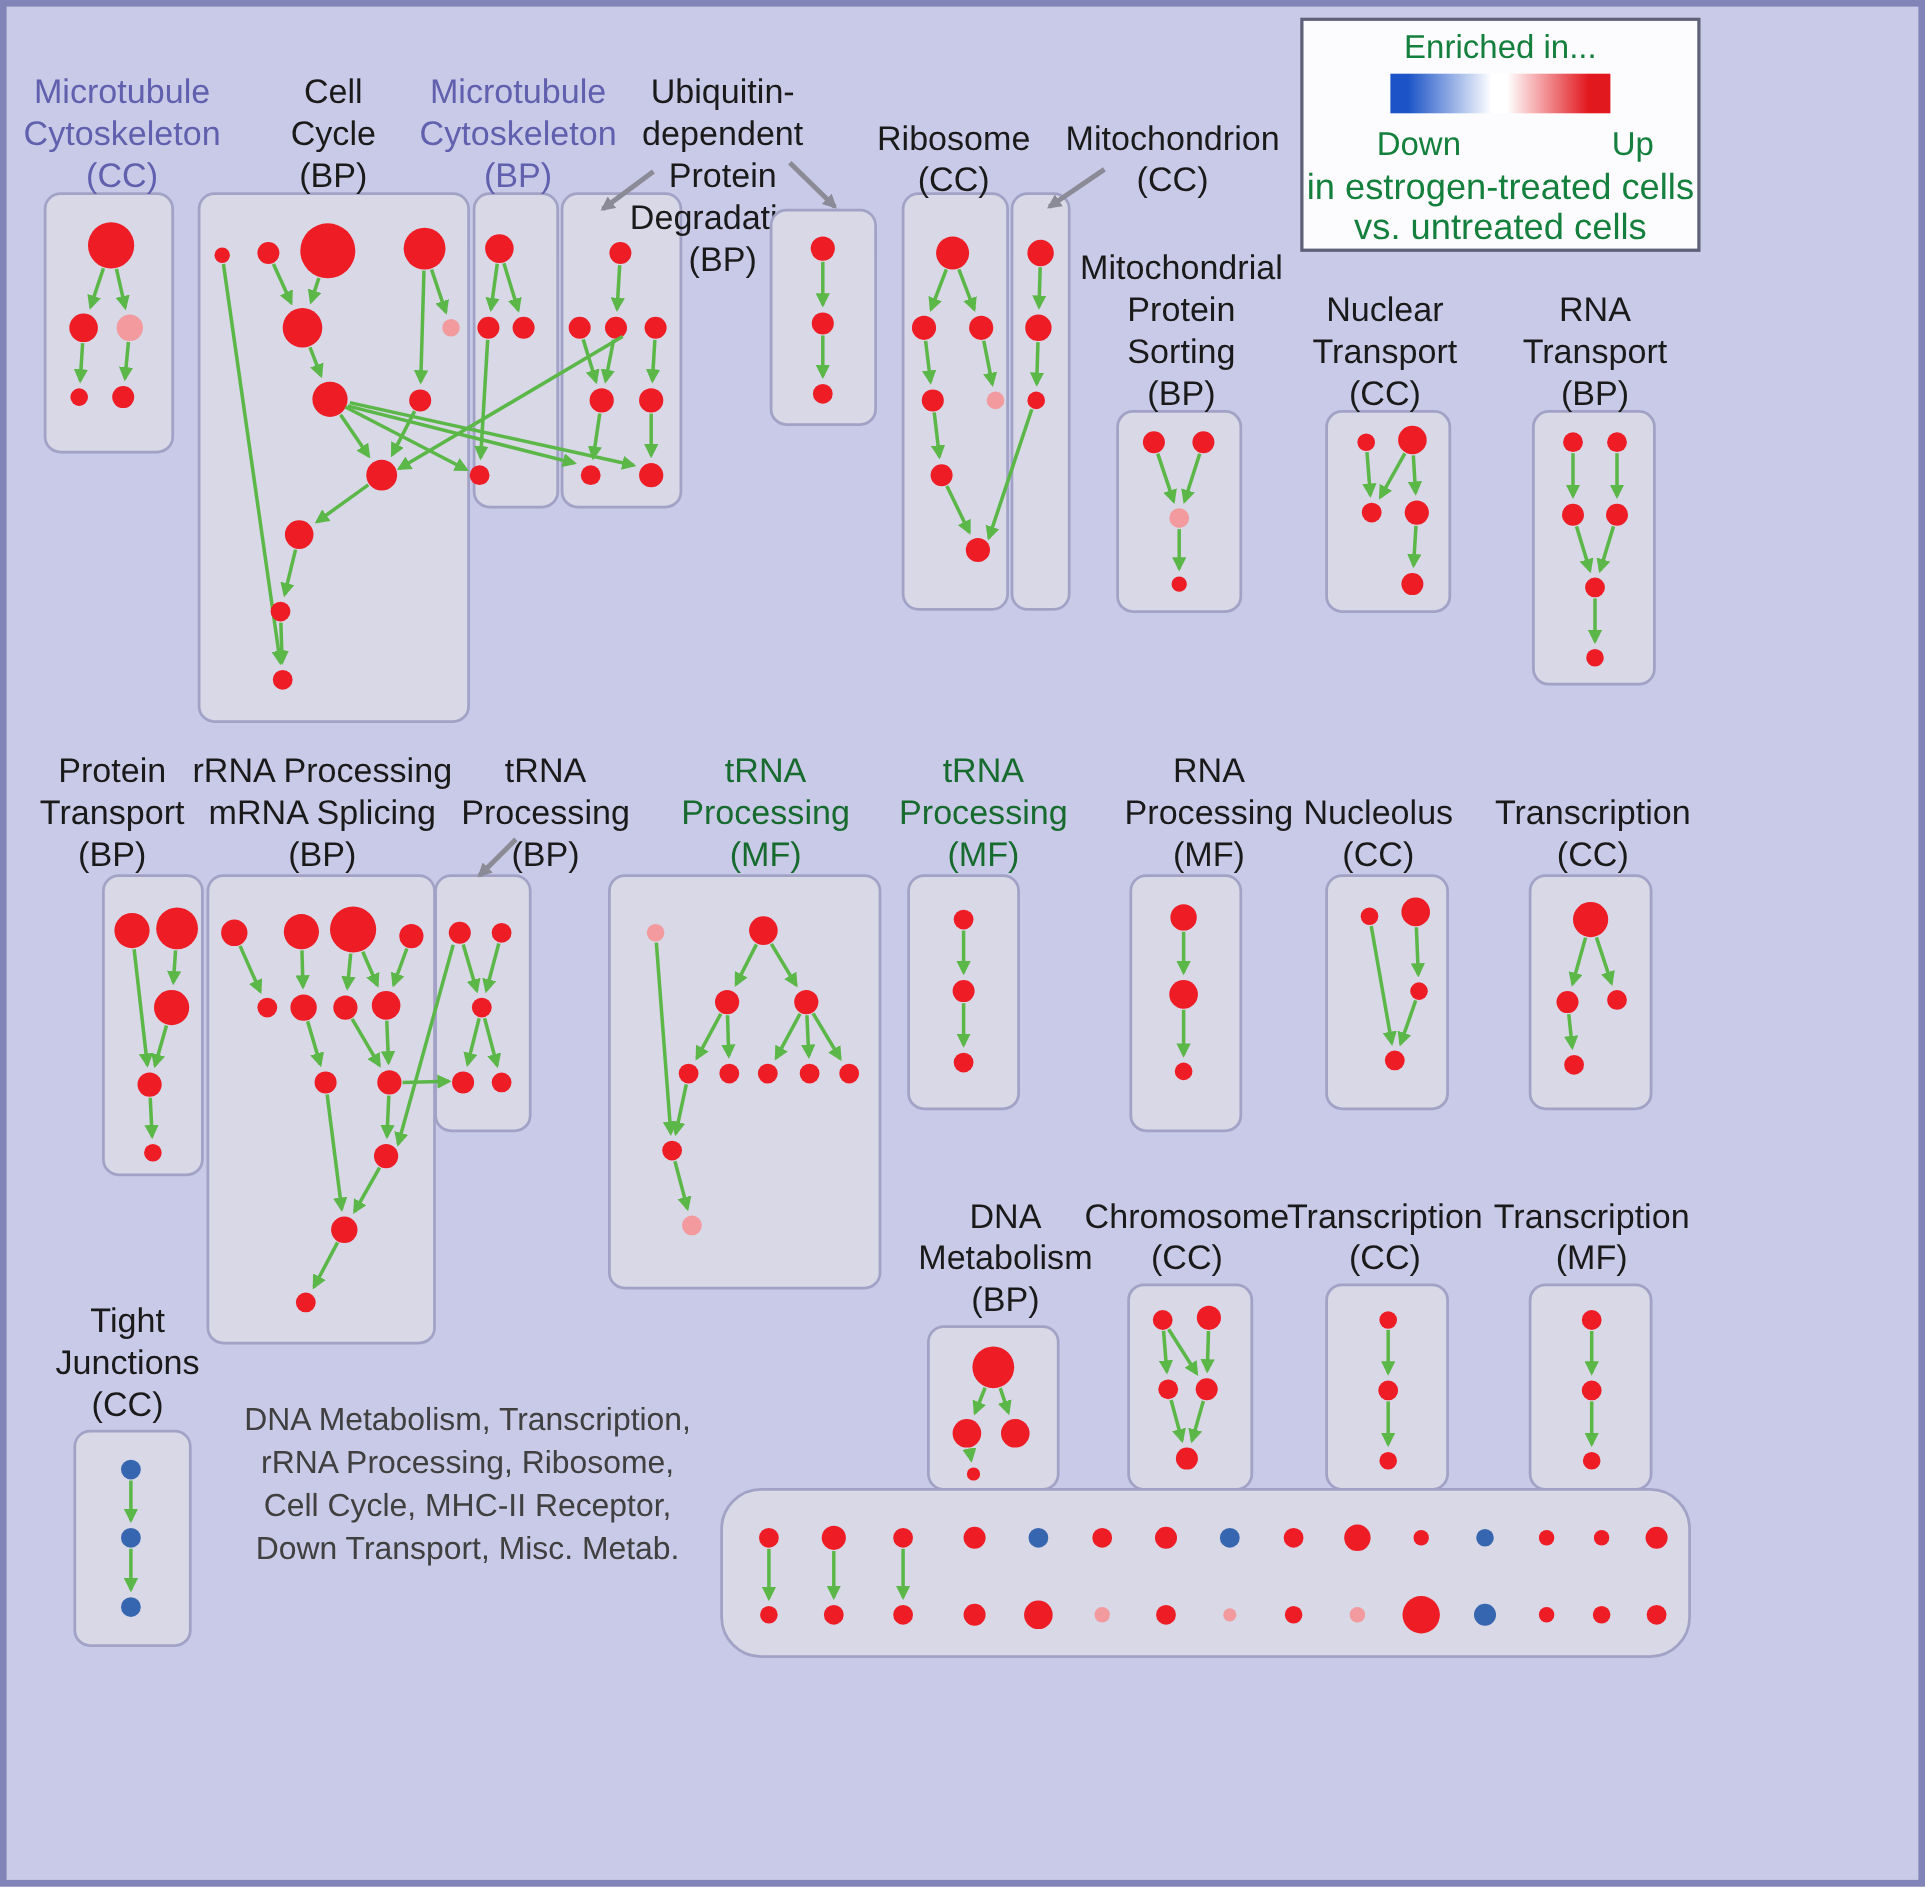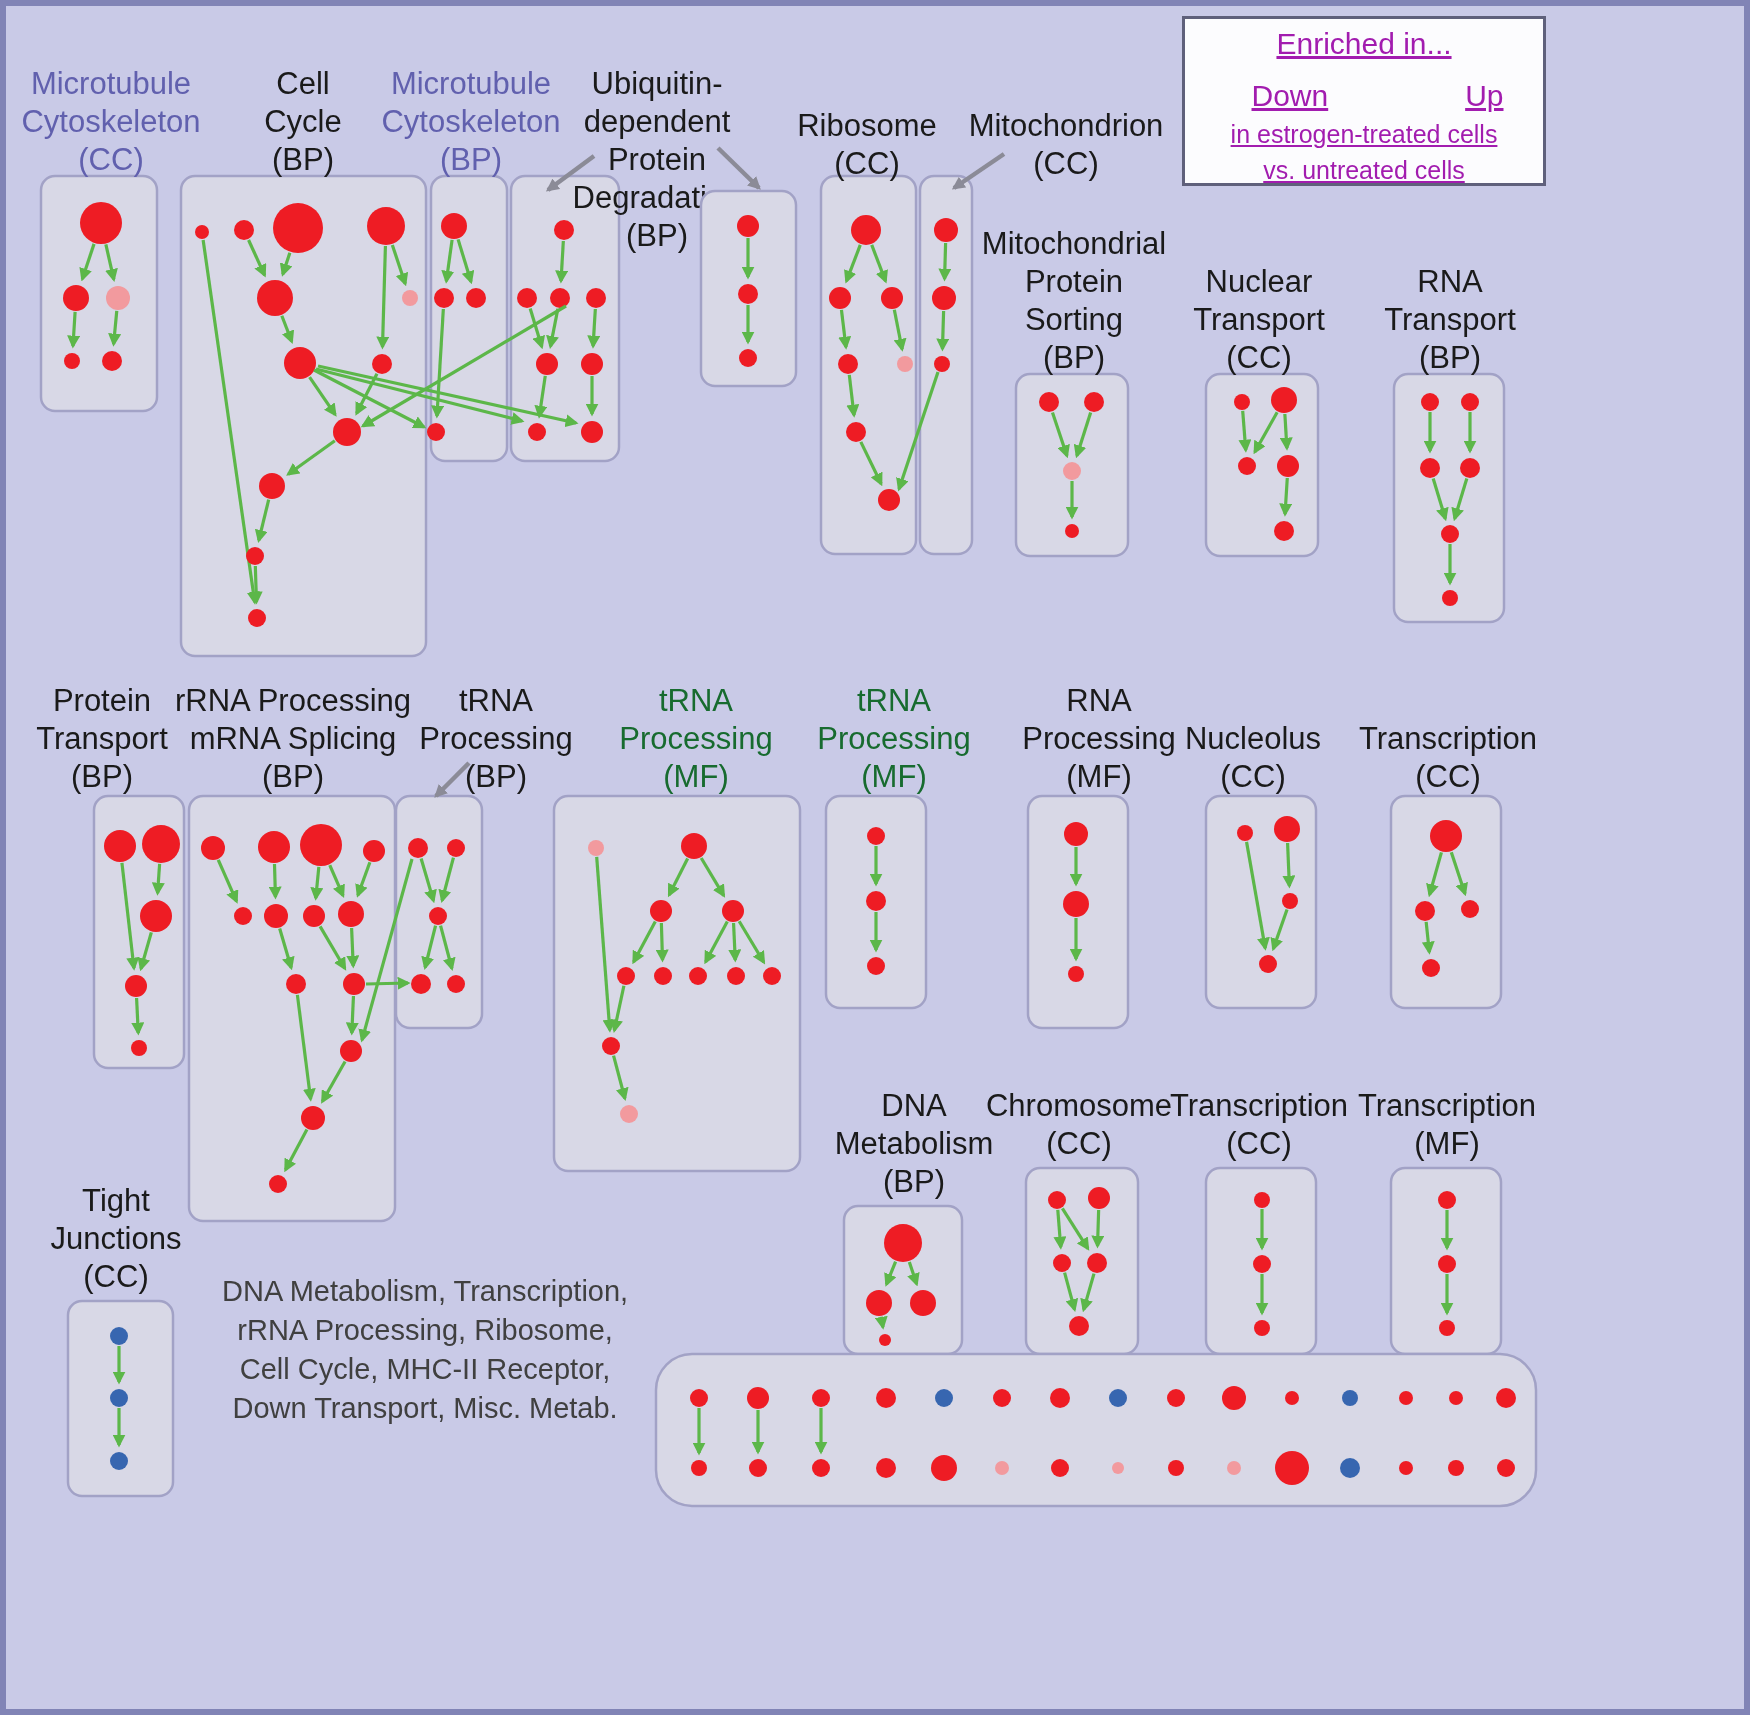--- a/index.html
+++ b/index.html
@@ -10,33 +10,32 @@
     border:6px solid #8184b6;
     box-sizing:border-box;
     overflow:hidden;
     font-family:"Liberation Sans", sans-serif;
   }
   svg.diagram { position:absolute; left:0; top:0; }
   svg text { font-family:"Liberation Sans", sans-serif; }
 
   .legend {
     position:absolute; left:1176px; top:10px;
-    width:364px; height:170px;
+    width:364px; height:213px;
     background:#fcfcfe;
     border:3px solid #5f607b;
     box-sizing:border-box;
     display:flex; flex-direction:column; align-items:center;
     padding-top:8px;
-    color:#a21caf;
-    text-decoration:underline;
+    color:#15803d;
   }
   .legend-title { font-size:30px; }
   .legend-bar { width:200px; height:36px; margin-top:6px; }
   .legend-ends { width:252px; display:flex; justify-content:space-between; font-size:30px; margin-top:12px;margin-left:27px; }
-  .legend-sub { font-size:25px; line-height:30px; margin-top:6px; }
+  .legend-sub { font-size:33px; line-height:30px; margin-top:6px; }
 
   .note {
     position:absolute; left:216px; top:1266px;
     font-size:29px; line-height:39px; color:#404040;text-align:center;
   }
 </style>
 </head>
 <body>
 
 <div class="stage" style="background: rgb(201, 202, 231);">

